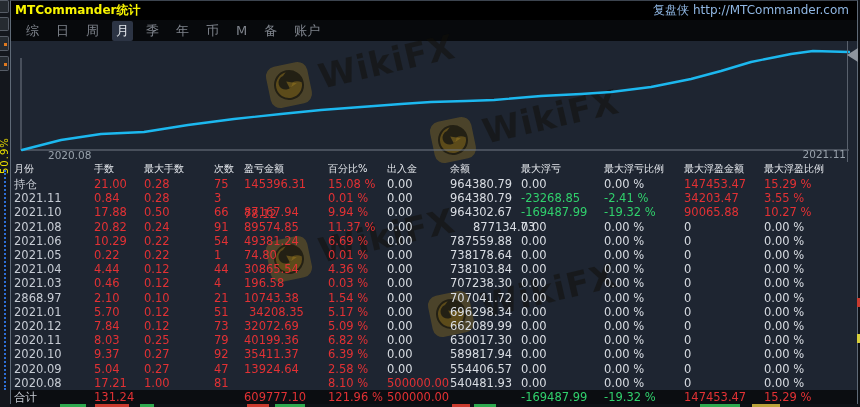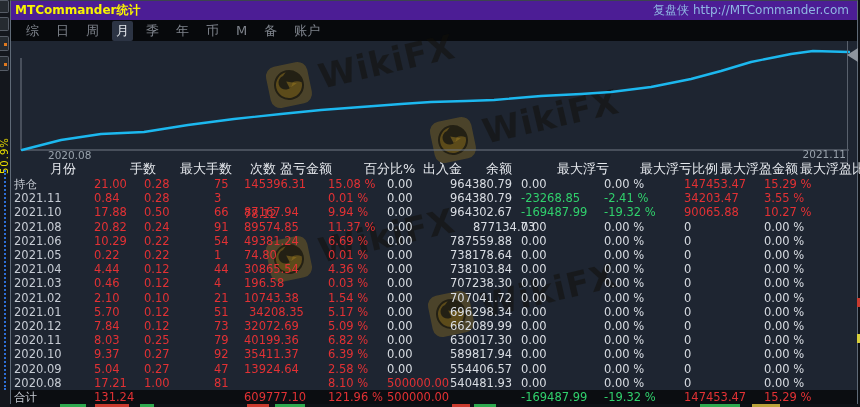--- a/index.html
+++ b/index.html
@@ -13,21 +13,21 @@
                 border:1px solid #565c66; border-left:none; border-radius:0 2px 2px 0; }
   .sliver-dot { position:absolute; right:1px; top:45%; width:3px; height:3px; background:#e0791e; }
   .v-label { position:absolute; left:-1px; top:112px; height:62px; writing-mode:vertical-rl;
              transform:rotate(180deg); color:#e8dc00; font-size:10px; letter-spacing:1px; }
   .dotline { position:absolute; left:4px; top:170px; height:220px; width:0;
              border-left:2px dotted #2f6fd4; }
 
   
   .window { position:absolute; left:10px; top:0; width:848px; height:404px;
             background:#1e2531; border:1px solid #5f6a77; border-top-color:#3c444f; }
-  .titlebar { position:absolute; left:0; top:0; width:100%; height:19px; background:#4c1d95;
+  .titlebar { position:absolute; left:0; top:0; width:100%; height:19px; background:#000000;
               display:flex; justify-content:space-between; align-items:center; padding:0 8px 0 4px; }
   .title { color:#f8f400; font-size:12px; font-weight:bold; }
   .brand { color:#8fb6e2; font-size:12px; }
   .menubar { position:absolute; left:0; top:19px; width:100%; height:21px; background:#07090c;
              display:flex; align-items:center; gap:9px; padding-left:11px;
              color:#7e838c; font-size:13px; }
   .menu-item { padding:1px 4px; border-radius:2px; }
   .menu-item.active { background:#2c3444; color:#e2e6eb; }
 
   
@@ -40,21 +40,21 @@
                    border-right:11px solid #8f959e; border-top:7px solid transparent;
                    border-bottom:7px solid transparent; }
 
   
   .thead { position:absolute; left:0; top:161px; width:846px; height:15px; z-index:2; }
   .tbody { position:absolute; left:0; top:176px; width:846px; height:227px; z-index:2; }
   .trow  { position:absolute; left:0; width:846px; height:14.2px; }
   .trow.total { background:#0b0d11; height:13.5px; }
   .cell { position:absolute; top:0; height:100%; font-size:11.5px; line-height:14.2px;
           white-space:nowrap; }
-  .thead .cell { font-size:13px;margin-left:36px; }
+  .thead .cell { font-size:10px; }
   .c-h { color:#e6e9ee; } .c-m { color:#c7ccd4; } .c-w { color:#d9dde3; }
   .c-r { color:#e23134; } .c-g { color:#30d06c; }
 
   
   .wm-layer { position:absolute; left:0; top:0; width:848px; height:404px; z-index:1;
               pointer-events:none; overflow:hidden; }
   .wm { position:absolute; width:300px; height:70px; }
   .wm-logo { position:absolute; left:0; top:0; width:44px; height:44px; transform:rotate(-12deg); }
   .wm-text { position:absolute; left:52px; top:-6px; font-size:34px; font-weight:800;
              letter-spacing:1px; color:rgba(18,16,10,0.52); transform:rotate(-13deg);
@@ -235,21 +235,21 @@
           <div class="cell c-r" style="left: 233px; width: 82px;">196.58</div>
           <div class="cell c-r" style="left: 317px; width: 57px;">0.03 %</div>
           <div class="cell c-w" style="left: 376px; width: 61px;">0.00</div>
           <div class="cell c-w" style="left: 439px; width: 69px;">707238.30</div>
           <div class="cell c-w" style="left: 510px; width: 81px;">0.00</div>
           <div class="cell c-w" style="left: 593px; width: 78px;">0.00 %</div>
           <div class="cell c-w" style="left: 673px; width: 78px;">0</div>
           <div class="cell c-w" style="left: 753px; width: 93px;">0.00 %</div>
         </div>
         <div class="trow" style="top: 113.6px;">
-          <div class="cell c-m" style="left: 3px; width: 78px;">2021.02</div>
+          <div class="cell c-m" style="left: 3px; width: 78px;">2868.97</div>
           <div class="cell c-r" style="left: 83px; width: 48px;">2.10</div>
           <div class="cell c-r" style="left: 133px; width: 68px;">0.10</div>
           <div class="cell c-r" style="left: 203px; width: 28px;">21</div>
           <div class="cell c-r" style="left: 233px; width: 82px;">10743.38</div>
           <div class="cell c-r" style="left: 317px; width: 57px;">1.54 %</div>
           <div class="cell c-w" style="left: 376px; width: 61px;">0.00</div>
           <div class="cell c-w" style="left: 439px; width: 69px;">707041.72</div>
           <div class="cell c-w" style="left: 510px; width: 81px;">0.00</div>
           <div class="cell c-w" style="left: 593px; width: 78px;">0.00 %</div>
           <div class="cell c-w" style="left: 673px; width: 78px;">0</div>

